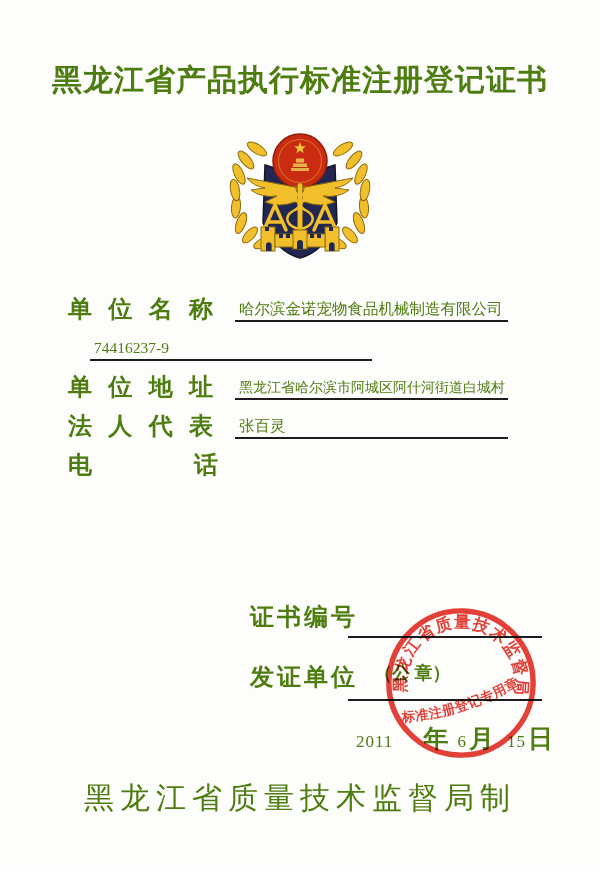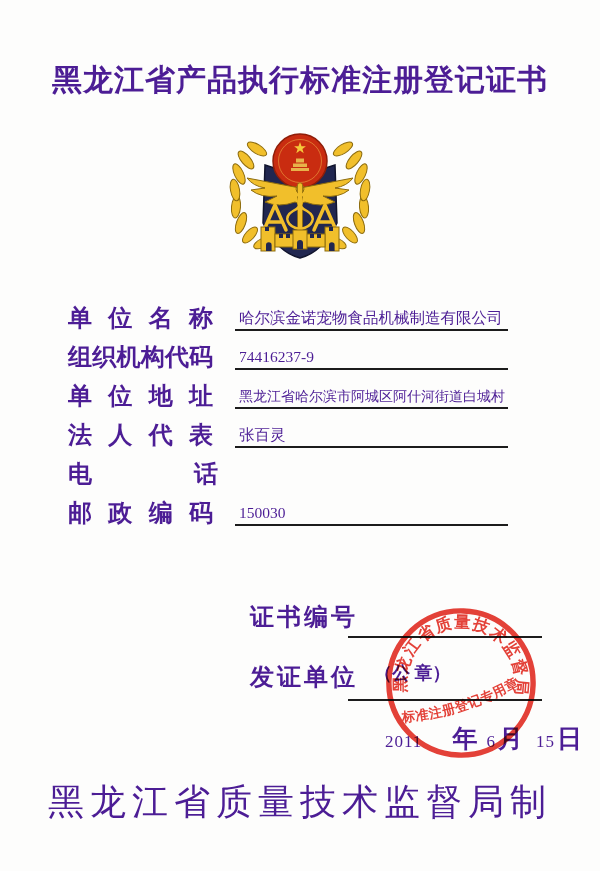--- a/index.html
+++ b/index.html
@@ -1,54 +1,54 @@
 <!DOCTYPE html>
 <html><head>
 <meta charset="utf-8">
 <style>
   html,body{margin:0;padding:0;background:#ffffff;}
   .cert{
     position:relative;width:600px;height:871px;background:#fdfdfc;
-    font-family:"Liberation Serif","DejaVu Serif",serif;color:#4c1d95;overflow:hidden;
+    font-family:"Liberation Serif","DejaVu Serif",serif;color:#4d7c0f;overflow:hidden;
   }
   .title{
     position:absolute;top:60px;left:0;width:100%;text-align:center;
     font-size:30px;font-weight:bold;letter-spacing:1px;white-space:nowrap;
   }
   .emblem{position:absolute;left:225px;top:131px;width:150px;height:138px;}
 
-  .fields{position:absolute;left:68px;top:292px;width:440px;}
+  .fields{position:absolute;left:68px;top:283px;width:440px;}
   .field-row{display:flex;align-items:flex-end;height:39px;}
   .field-label{
     width:150px;font-size:24px;font-weight:bold;line-height:1.1;
     text-align:justify;text-align-last:justify;white-space:pre;
   }
   .field-value{
     margin-left:22px;width:278px;border-bottom:2px solid #1c1c1c;
     font-size:15.5px;line-height:1.25;padding:0 0 2px 4px;white-space:pre;overflow:visible;
   }
   .field-row.address .field-value{font-size:14px;}
 
   .issue-label{position:absolute;font-size:24px;font-weight:bold;letter-spacing:3px;white-space:pre;}
   .issue-line{position:absolute;width:194px;border-top:2px solid #1c1c1c;height:0;}
   .issuer-value{position:absolute;font-size:18px;font-weight:bold;white-space:pre;}
 
   .date-row{position:absolute;top:722px;left:356px;display:flex;align-items:baseline;white-space:nowrap;}
-  .date-num{font-size:17px;letter-spacing:1px;margin-left:29px;}
+  .date-num{font-size:17px;letter-spacing:1px;}
   .date-unit{font-size:25px;font-weight:bold;}
   .g1{margin-left:30px;} .g2{margin-left:9px;} .g3{margin-left:2px;}
   .g4{margin-left:13px;} .g5{margin-left:2px;}
 
   .seal{
     position:absolute;left:382px;top:604px;width:158px;height:158px;
     opacity:.88;mix-blend-mode:multiply;transform:rotate(2deg);
   }
   .footer{
     position:absolute;top:778px;left:0;width:100%;text-align:center;
-    font-size:36px;letter-spacing:6px;white-space:nowrap;
+    font-size:30px;letter-spacing:6px;white-space:nowrap;
   }
 </style>
 </head>
 <body>
 
 <div class="cert">
 
   <div class="title">黑龙江省产品执行标准注册登记证书</div>
 
   <svg class="emblem" viewBox="0 0 150 138" aria-hidden="true">
@@ -124,37 +124,32 @@
       <path d="M72,118 v-6 a3,3 0 0 1 6,0 v6 z"></path>
     </g>
   </svg>
 
   <div class="fields">
     <div class="field-row">
       <div class="field-label">单 位 名 称</div>
       <div class="field-value">哈尔滨金诺宠物食品机械制造有限公司</div>
     </div>
     <div class="field-row">
-      <div class="field-label">组织机构代码</div>
       <div class="field-value">74416237-9</div>
     </div>
     <div class="field-row address">
       <div class="field-label">单 位 地 址</div>
       <div class="field-value">黑龙江省哈尔滨市阿城区阿什河街道白城村</div>
     </div>
     <div class="field-row">
       <div class="field-label">法 人 代 表</div>
       <div class="field-value">张百灵</div>
     </div>
     <div class="field-row">
       <div class="field-label">电 话</div>
-    </div>
-    <div class="field-row">
-      <div class="field-label">邮 政 编 码</div>
-      <div class="field-value">150030</div>
     </div>
   </div>
 
   <div class="issue-label" style="left:250px;top:601px;">证书编号</div>
   <div class="issue-line" style="left:348px;top:636px;"></div>
 
   <div class="issue-label" style="left:250px;top:661px;">发证单位</div>
   <div class="issuer-value" style="left:374px;top:661px;">（公 章）</div>
   <div class="issue-line" style="left:348px;top:699px;"></div>
 

